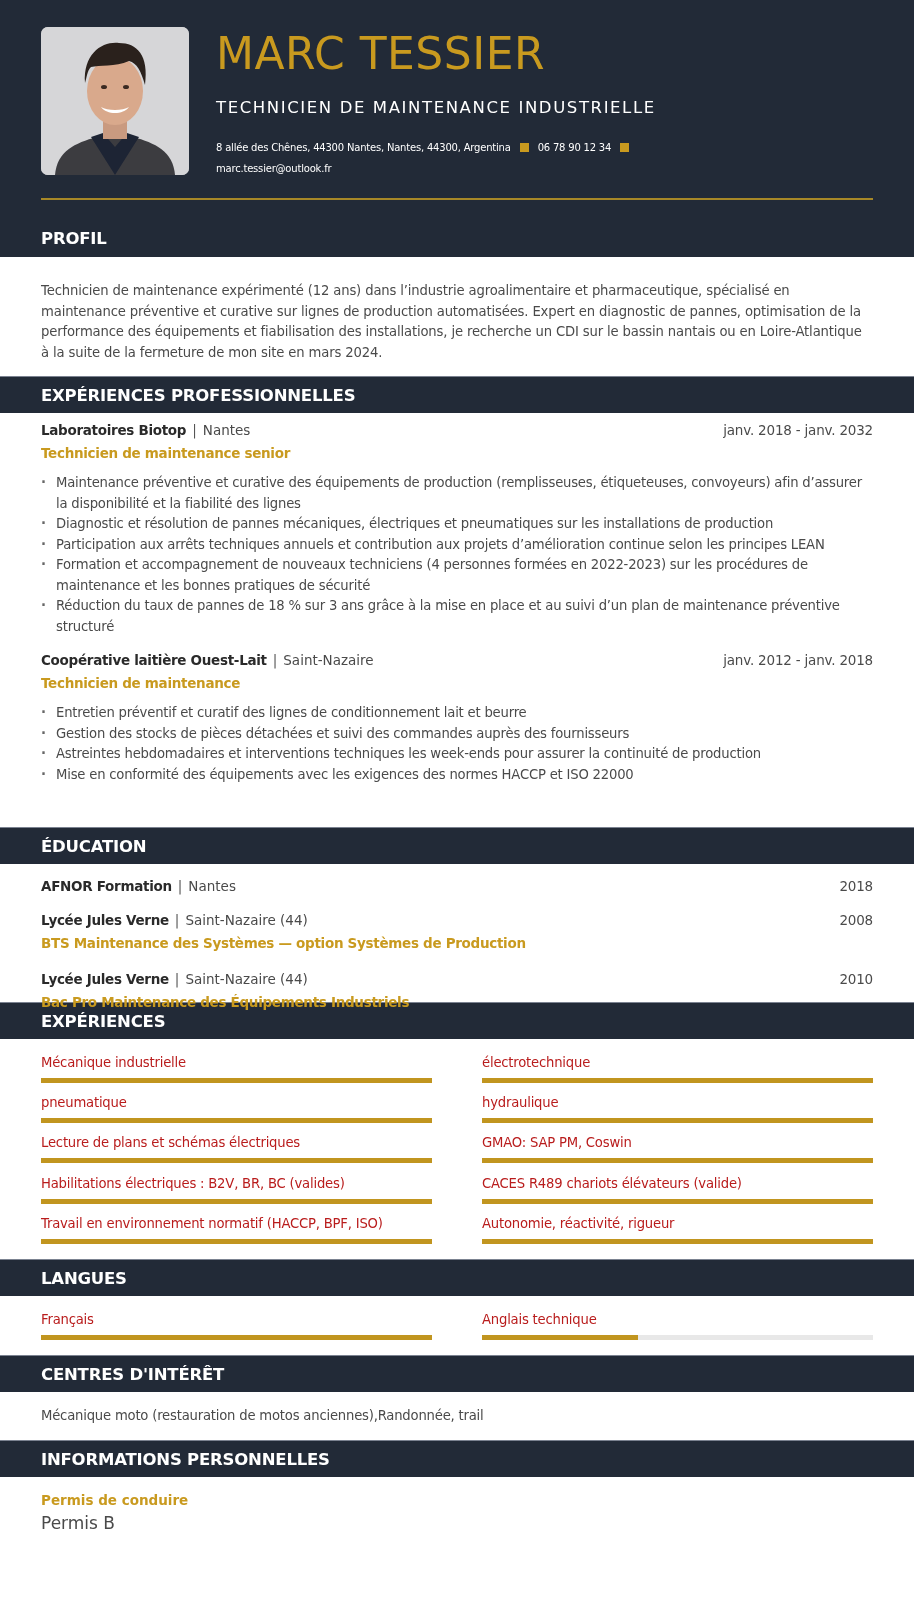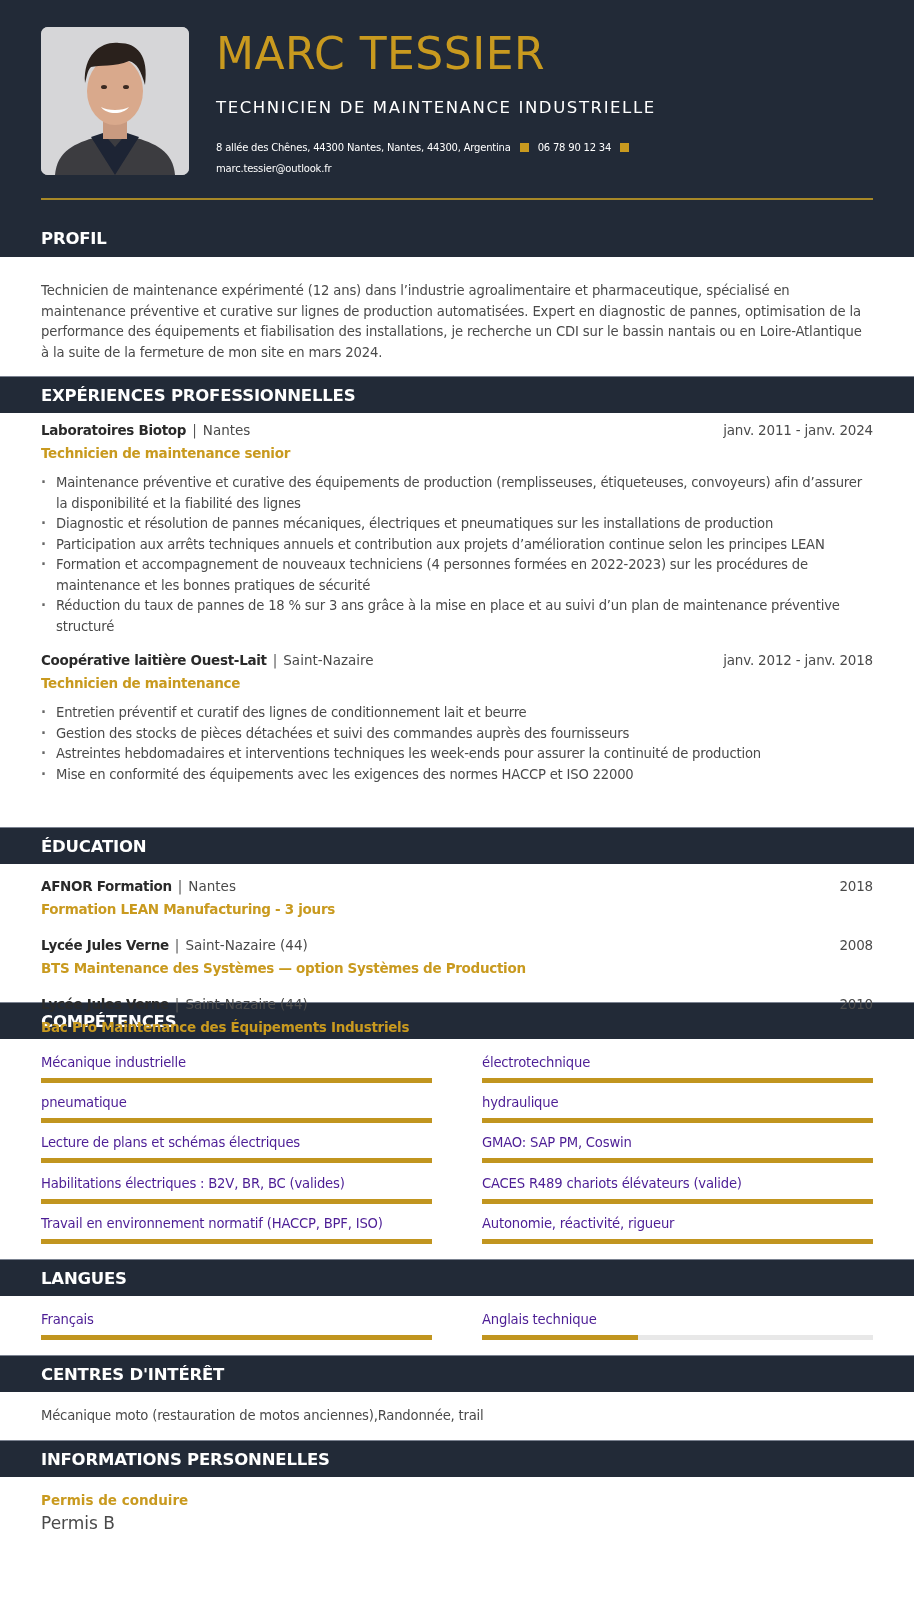--- a/index.html
+++ b/index.html
@@ -40,21 +40,21 @@
   ul.bullets li { position: relative; padding-left: 15px; font-size: 13.2px; line-height: 20.5px; color: #4a4a4a; letter-spacing: -0.2px; }
   ul.bullets li::before { content: "·"; position: absolute; left: 0; top: 0; color: #666; font-weight: bold; }
 
   
   .edu { position: relative; }
   .edu .role { margin-top: 5px; }
 
   
   .skills { display: grid; grid-template-columns: 391px 391px; column-gap: 50px; padding-top: 15px; }
   .skill { height: 40.2px; position: relative; }
-  .skill .label { font-size: 13.2px; color: #4c1d95; letter-spacing: -0.2px; line-height: 18px; }
+  .skill .label { font-size: 13.2px; color: #b91c1c; letter-spacing: -0.2px; line-height: 18px; }
   .meter { position: absolute; left: 0; right: 0; top: 24px; height: 5px; background: #e8e8e8; }
   .meter .fill { height: 100%; background: #c1951f; }
 
   .interests { padding-top: 16px; padding-bottom: 16px; font-size: 13.2px; color: #4a4a4a; letter-spacing: -0.2px; height: 48px; }
 
   .personal { padding-top: 15px; }
   .personal .k { color: #c99a1f; font-weight: bold; font-size: 13.5px; height: 20px; }
   .personal .v { font-size: 17px; color: #4a4a4a; margin-top: 1px; }
 </style>
 </head>
@@ -90,21 +90,21 @@
     <p>Technicien de maintenance expérimenté (12 ans) dans l’industrie agroalimentaire et pharmaceutique, spécialisé en maintenance préventive et curative sur lignes de production automatisées. Expert en diagnostic de pannes, optimisation de la performance des équipements et fiabilisation des installations, je recherche un CDI sur le bassin nantais ou en Loire-Atlantique à la suite de la fermeture de mon site en mars 2024.</p>
   </section>
 
   <div class="bar">
     <h2 class="sec-title">EXPÉRIENCES PROFESSIONNELLES</h2>
   </div>
   <section class="content" style="padding-top:7px; height:414px;">
     <div class="job">
       <div class="job-head">
         <div><span class="company">Laboratoires Biotop</span><span class="pipe">|</span><span class="loc">Nantes</span></div>
-        <span class="dates">janv. 2011 - janv. 2024</span>
+        <span class="dates">janv. 2018 - janv. 2032</span>
       </div>
       <div class="role">Technicien de maintenance senior</div>
       <ul class="bullets">
         <li>Maintenance préventive et curative des équipements de production (remplisseuses, étiqueteuses, convoyeurs) afin d’assurer la disponibilité et la fiabilité des lignes</li>
         <li>Diagnostic et résolution de pannes mécaniques, électriques et pneumatiques sur les installations de production</li>
         <li>Participation aux arrêts techniques annuels et contribution aux projets d’amélioration continue selon les principes LEAN</li>
         <li>Formation et accompagnement de nouveaux techniciens (4 personnes formées en 2022-2023) sur les procédures de maintenance et les bonnes pratiques de sécurité</li>
         <li>Réduction du taux de pannes de 18 % sur 3 ans grâce à la mise en place et au suivi d’un plan de maintenance préventive structuré</li>
       </ul>
     </div>
@@ -125,40 +125,39 @@
 
   <div class="bar">
     <h2 class="sec-title">ÉDUCATION</h2>
   </div>
   <section class="content" style="padding-top:12px; height:138px;">
     <div class="edu">
       <div class="job-head">
         <div><span class="company">AFNOR Formation</span><span class="pipe">|</span><span class="loc">Nantes</span></div>
         <span class="dates">2018</span>
       </div>
-      <div class="role">Formation LEAN Manufacturing - 3 jours</div>
     </div>
     <div class="edu" style="margin-top:14px;">
       <div class="job-head">
         <div><span class="company">Lycée Jules Verne</span><span class="pipe">|</span><span class="loc">Saint-Nazaire (44)</span></div>
         <span class="dates">2008</span>
       </div>
       <div class="role">BTS Maintenance des Systèmes — option Systèmes de Production</div>
     </div>
     <div class="edu" style="margin-top:14px;">
       <div class="job-head">
         <div><span class="company">Lycée Jules Verne</span><span class="pipe">|</span><span class="loc">Saint-Nazaire (44)</span></div>
         <span class="dates">2010</span>
       </div>
       <div class="role">Bac Pro Maintenance des Équipements Industriels</div>
     </div>
   </section>
 
   <div class="bar">
-    <h2 class="sec-title">COMPÉTENCES</h2>
+    <h2 class="sec-title">EXPÉRIENCES</h2>
   </div>
   <section class="content" style="height:220px;">
     <div class="skills" id="skills-grid">
         <div class="skill">
           <div class="label">Mécanique industrielle</div>
           <div class="meter">
             <div class="fill" style="width: 100%;"></div>
           </div>
         </div>
         <div class="skill">

